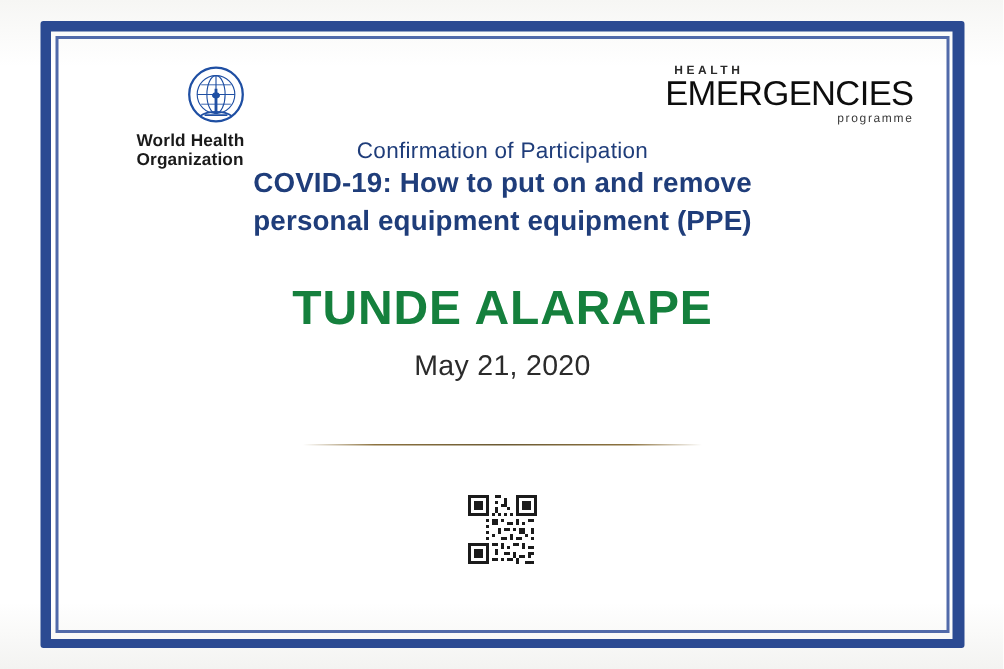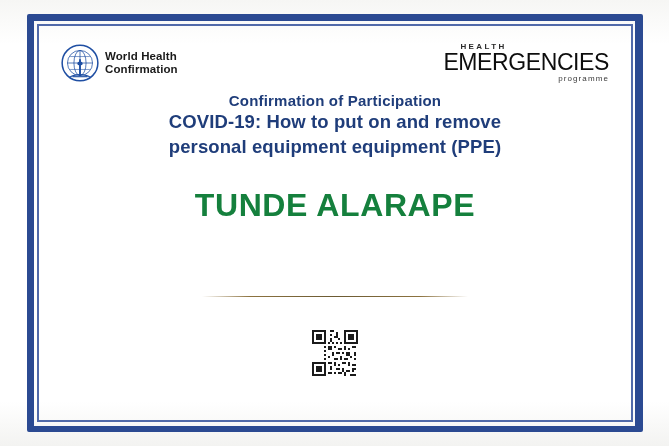--- a/index.html
+++ b/index.html
@@ -62,25 +62,26 @@
     left: 37px;
     top: 24px;
     width: 596px;
     height: 398px;
     z-index: 3;
   }
 
   
   .who-logo {
     position: absolute;
-    left: 24px;
+    left: 54px;
     top: 20px;
     display: flex;
-    align-items: center;
+    align-items: flex-end;
     gap: 6px;
+    flex-direction: column;
   }
   .who-emblem {
     width: 38px;
     height: 38px;
     flex: 0 0 auto;
   }
   .who-text {
     font-size: 11.5px;
     line-height: 13px;
     font-weight: bold;
@@ -94,21 +95,21 @@
     right: 24px;
     top: 18px;
     text-align: left;
     color: #111111;
   }
   .he-top {
     font-size: 8px;
     letter-spacing: 2.4px;
     font-weight: bold;
     color: #2a2a2a;
-    margin-left: 17px;
+    margin-left: 6px;
   }
   .he-main {
     font-size: 23px;
     letter-spacing: -0.4px;
     font-weight: normal;
     line-height: 22px;
     color: #0d0d0d;
   }
   .he-sub {
     font-size: 8px;
@@ -121,21 +122,21 @@
   
   .center-block {
     position: absolute;
     left: 0;
     right: 0;
     top: 68px;
     text-align: center;
   }
   .confirm-line {
     font-size: 15px;
-    font-weight: bold;
+    font-weight: normal;
     color: #1f3d7a;
     letter-spacing: 0.2px;
   }
   .course-title {
     font-size: 18.5px;
     font-weight: bold;
     color: #1f3d7a;
     line-height: 25px;
     letter-spacing: 0.1px;
   }
@@ -204,37 +205,38 @@
           <line x1="50" y1="17" x2="50" y2="83" stroke="#1f4fa3" stroke-width="2"></line>
           <path d="M24 33 H76 M24 67 H76" stroke="#1f4fa3" stroke-width="1.5" fill="none"></path>
           <path d="M50 84 L50 40" stroke="#1f4fa3" stroke-width="5"></path>
           <path d="M43 52 C43 44 57 44 57 52 C57 58 43 58 43 52 Z" fill="#1f4fa3"></path>
           <path d="M30 86 H70" stroke="#1f4fa3" stroke-width="3"></path>
           <path d="M22 88 C35 78 65 78 78 88" fill="none" stroke="#1f4fa3" stroke-width="3"></path>
         </svg>
       </span>
       <span class="who-text">
         <span>World Health</span><br>
-        <span>Confirmation</span>
+        <span>Organization</span>
       </span>
     </div>
 
     <div class="he-logo">
       <div class="he-top">HEALTH</div>
       <div class="he-main">EMERGENCIES</div>
       <div class="he-sub">programme</div>
     </div>
 
     <div class="center-block">
       <div class="confirm-line">Confirmation of Participation</div>
       <div class="course-title">
         <span>COVID-19: How to put on and remove</span><br>
         <span>personal equipment equipment (PPE)</span>
       </div>
       <div class="participant-name">TUNDE ALARAPE</div>
+      <div class="issue-date">May 21, 2020</div>
     </div>
 
     <div class="divider"></div>
 
     <div class="qr-wrap">
       <svg class="qr" viewBox="0 0 25 25" shape-rendering="crispEdges" aria-hidden="true">
         <rect x="0" y="0" width="25" height="25" fill="#ffffff"></rect>
         <g fill="#1b1b1b">
 
           <rect x="1" y="1" width="7" height="1"></rect>

